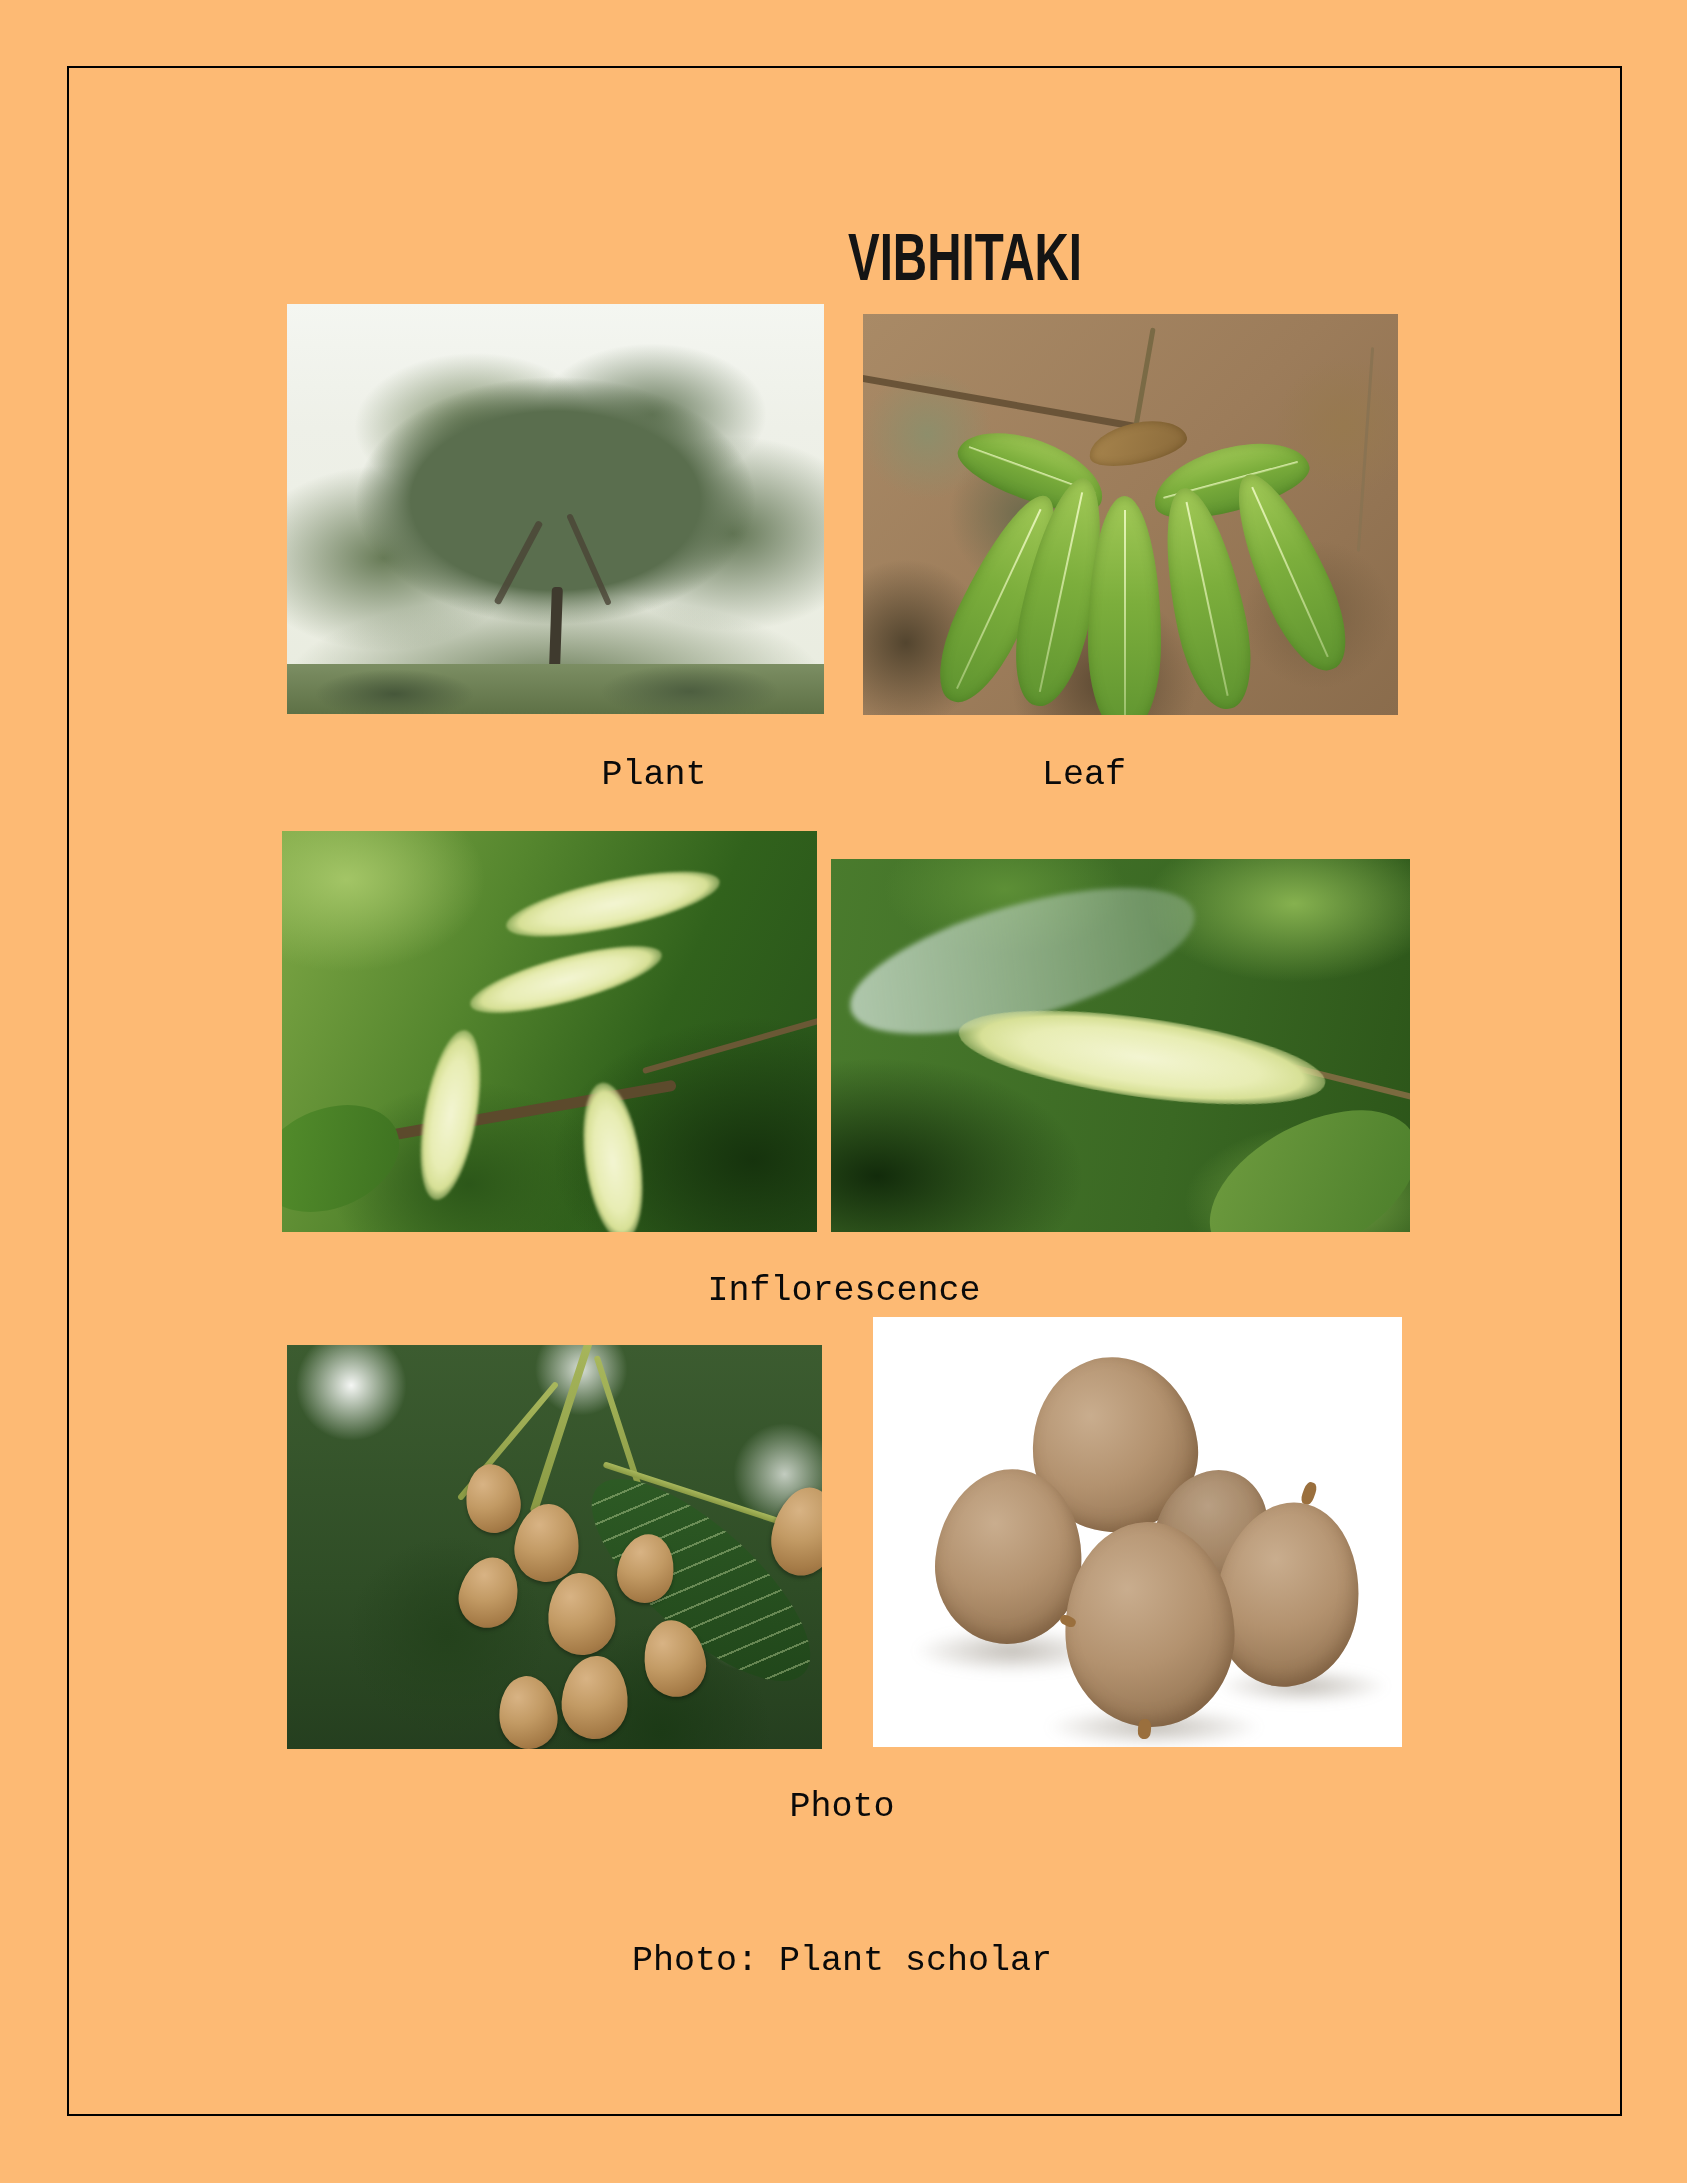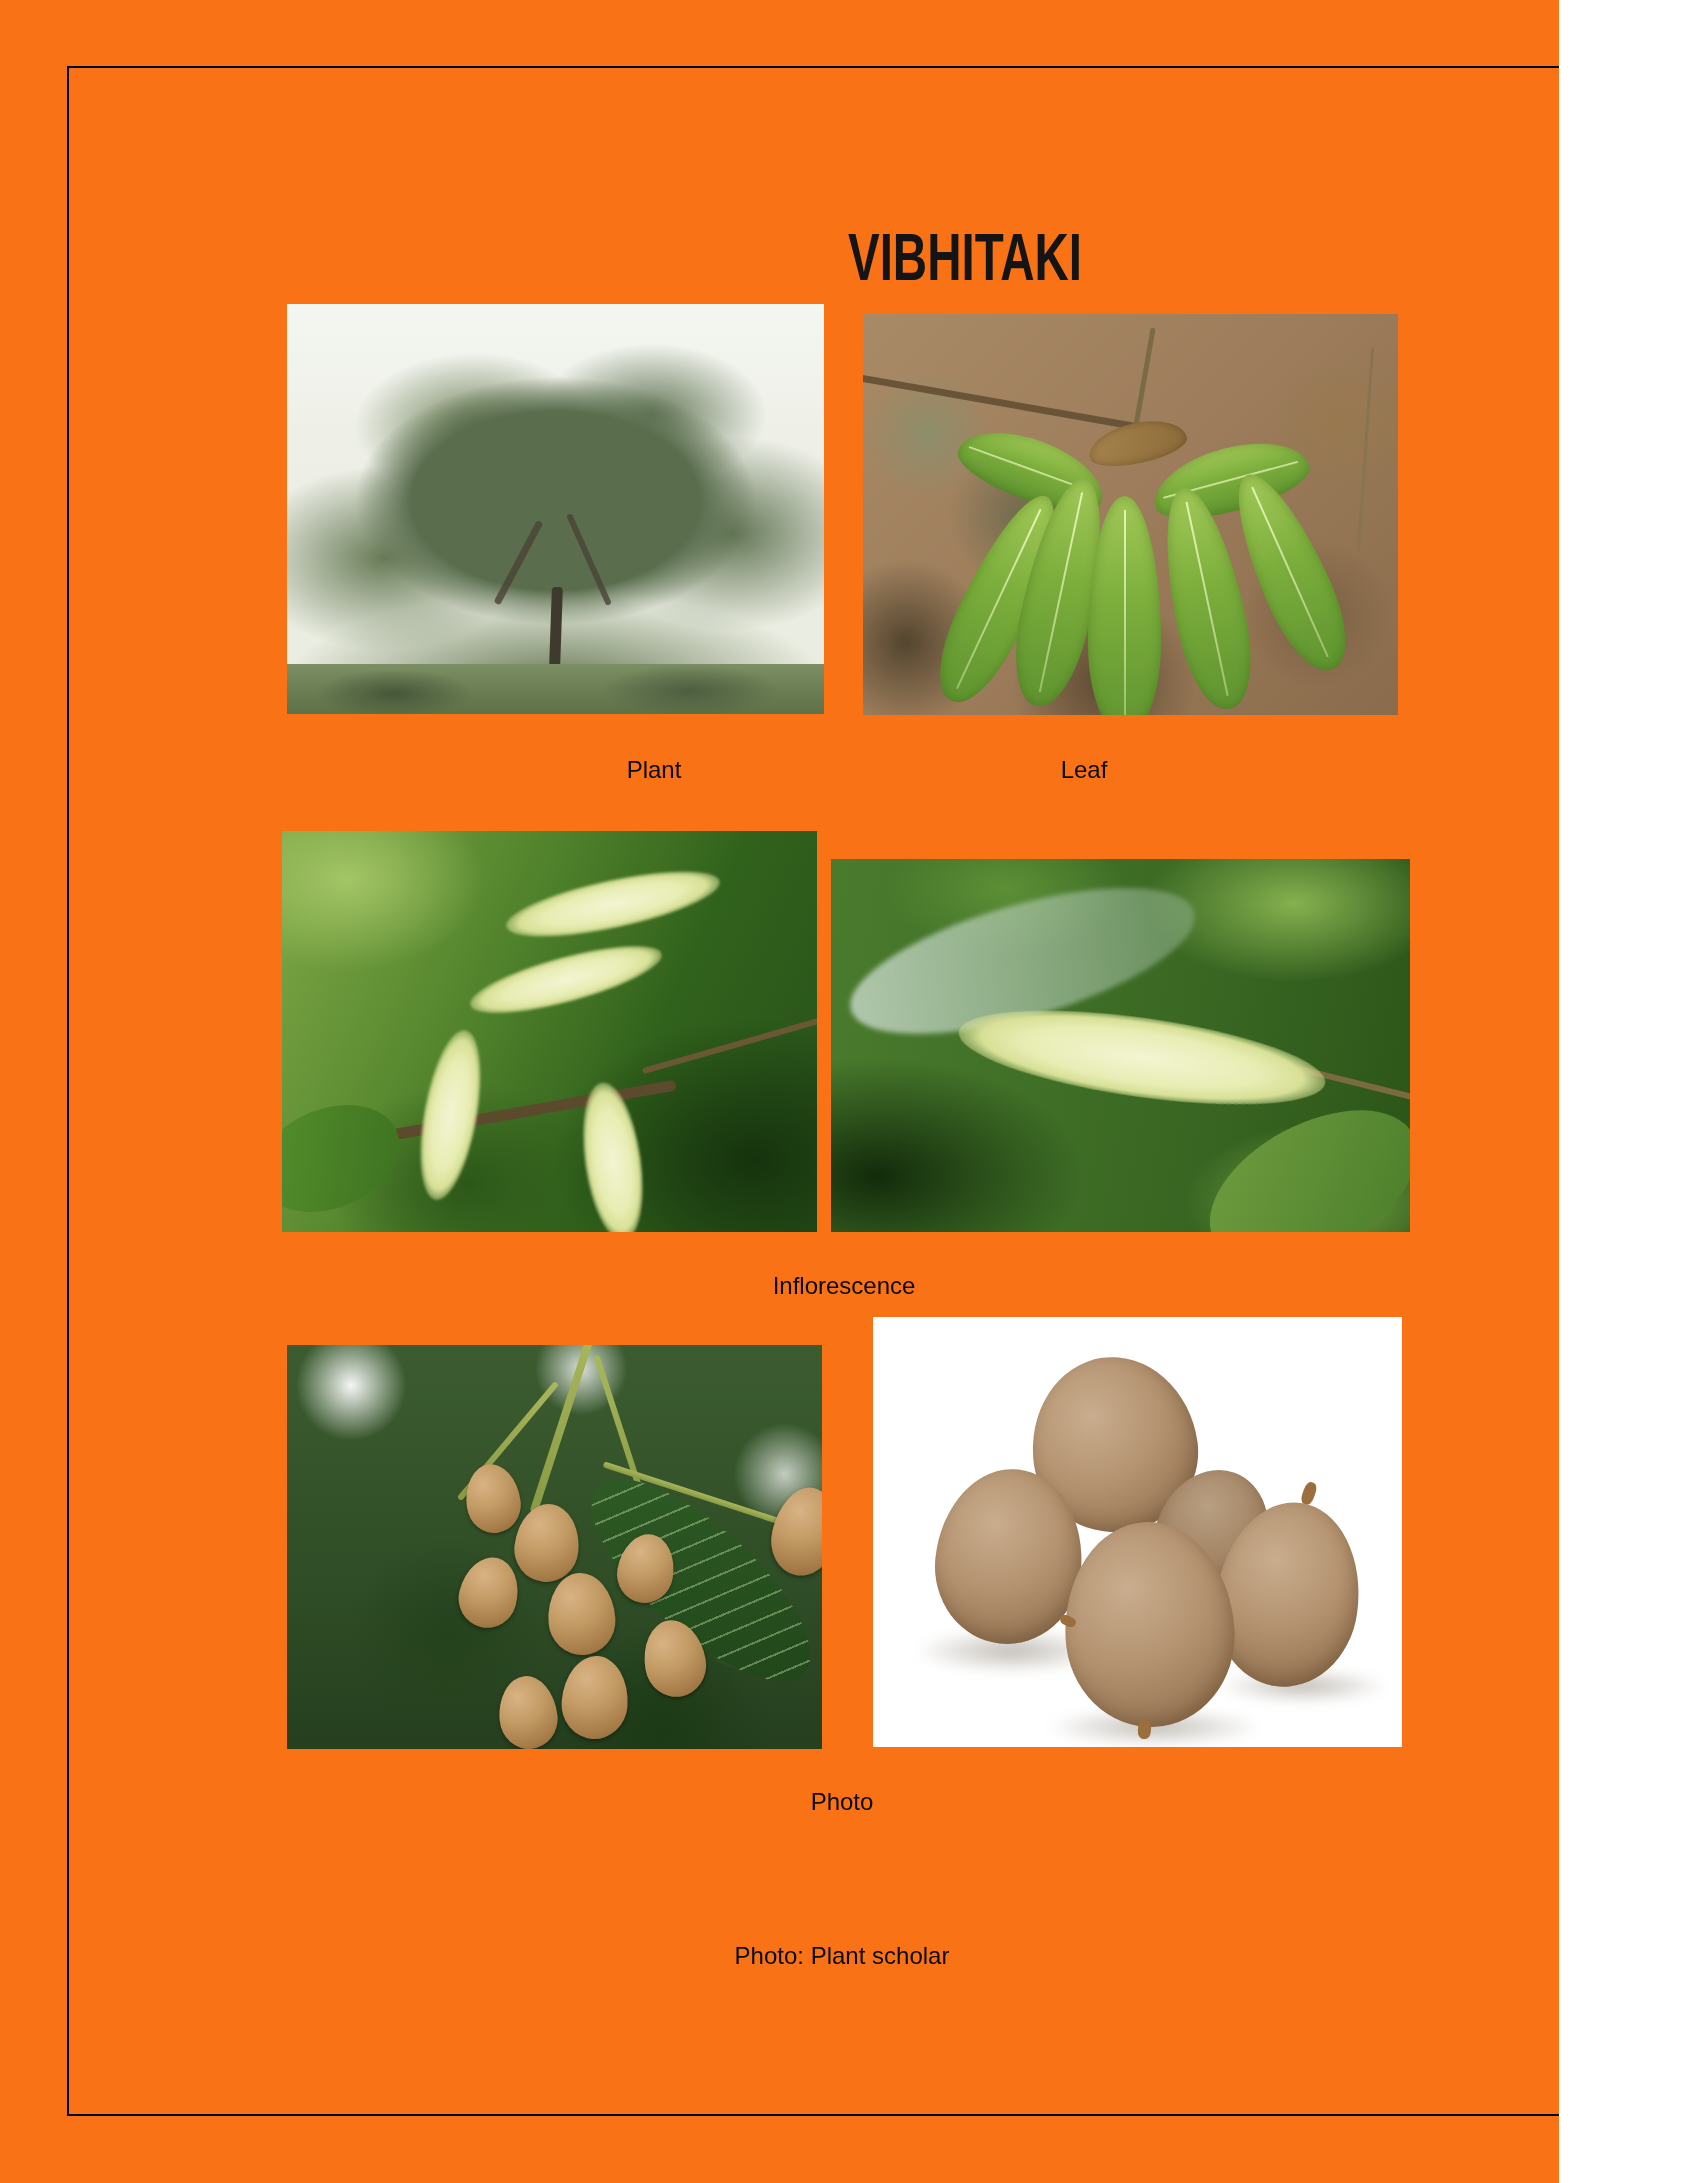--- a/index.html
+++ b/index.html
@@ -1,23 +1,23 @@
 <!DOCTYPE html>
 <html style="font-size:10.6px"><head>
 <meta charset="utf-8">
 <style>
   html,body{margin:0;padding:0;background:#fff;}
-  .page{position:relative;width:1559px;height:2183px;background:#f97316;overflow:hidden;
+  .page{position:relative;width:1687px;height:2183px;background:#fdba74;overflow:hidden;
         font-family:"Liberation Serif",serif;}
   .frame{position:absolute;left:67px;top:66px;width:1551px;height:2046px;border:2px solid #000;}
   .title{position:absolute;left:793px;top:224px;width:344px;text-align:center;
          font-family:"Liberation Sans",sans-serif;font-weight:700;font-size:66px;line-height:1;
          color:#141414;transform:scaleX(0.72);transform-origin:50% 50%;white-space:nowrap;}
-  .cap{position:absolute;transform:translateX(-50%);font-family:Liberation Sans, sans-serif;
-       font-size:24px;line-height:1;color:#0a0a0a;white-space:nowrap;}
+  .cap{position:absolute;transform:translateX(-50%);font-family:Liberation Mono, monospace;
+       font-size:35px;line-height:1;color:#0a0a0a;white-space:nowrap;}
   .photo{position:absolute;overflow:hidden;}
 
   
   .ph-tree{left:287px;top:304px;width:537px;height:410px;background:linear-gradient(#f4f6f1,#eef0e8 30%,#e9ecdf);}
   .tree-canopy{position:absolute;inset:0;background:
      radial-gradient(ellipse 278px 172px at 50% 48%,#5a6e4e 0%,#5a6e4e 52%,rgba(90,110,78,0) 72%),
      radial-gradient(ellipse 198px 132px at 18% 62%,#687b57 0%,rgba(104,123,87,0) 70%),
      radial-gradient(ellipse 198px 139px at 83% 56%,#637655 0%,rgba(99,118,85,0) 70%),
      radial-gradient(ellipse 172px 106px at 35% 30%,#71845c 0%,rgba(113,132,92,0) 70%),
      radial-gradient(ellipse 159px 99px at 68% 27%,#66795a 0%,rgba(102,121,90,0) 72%),

